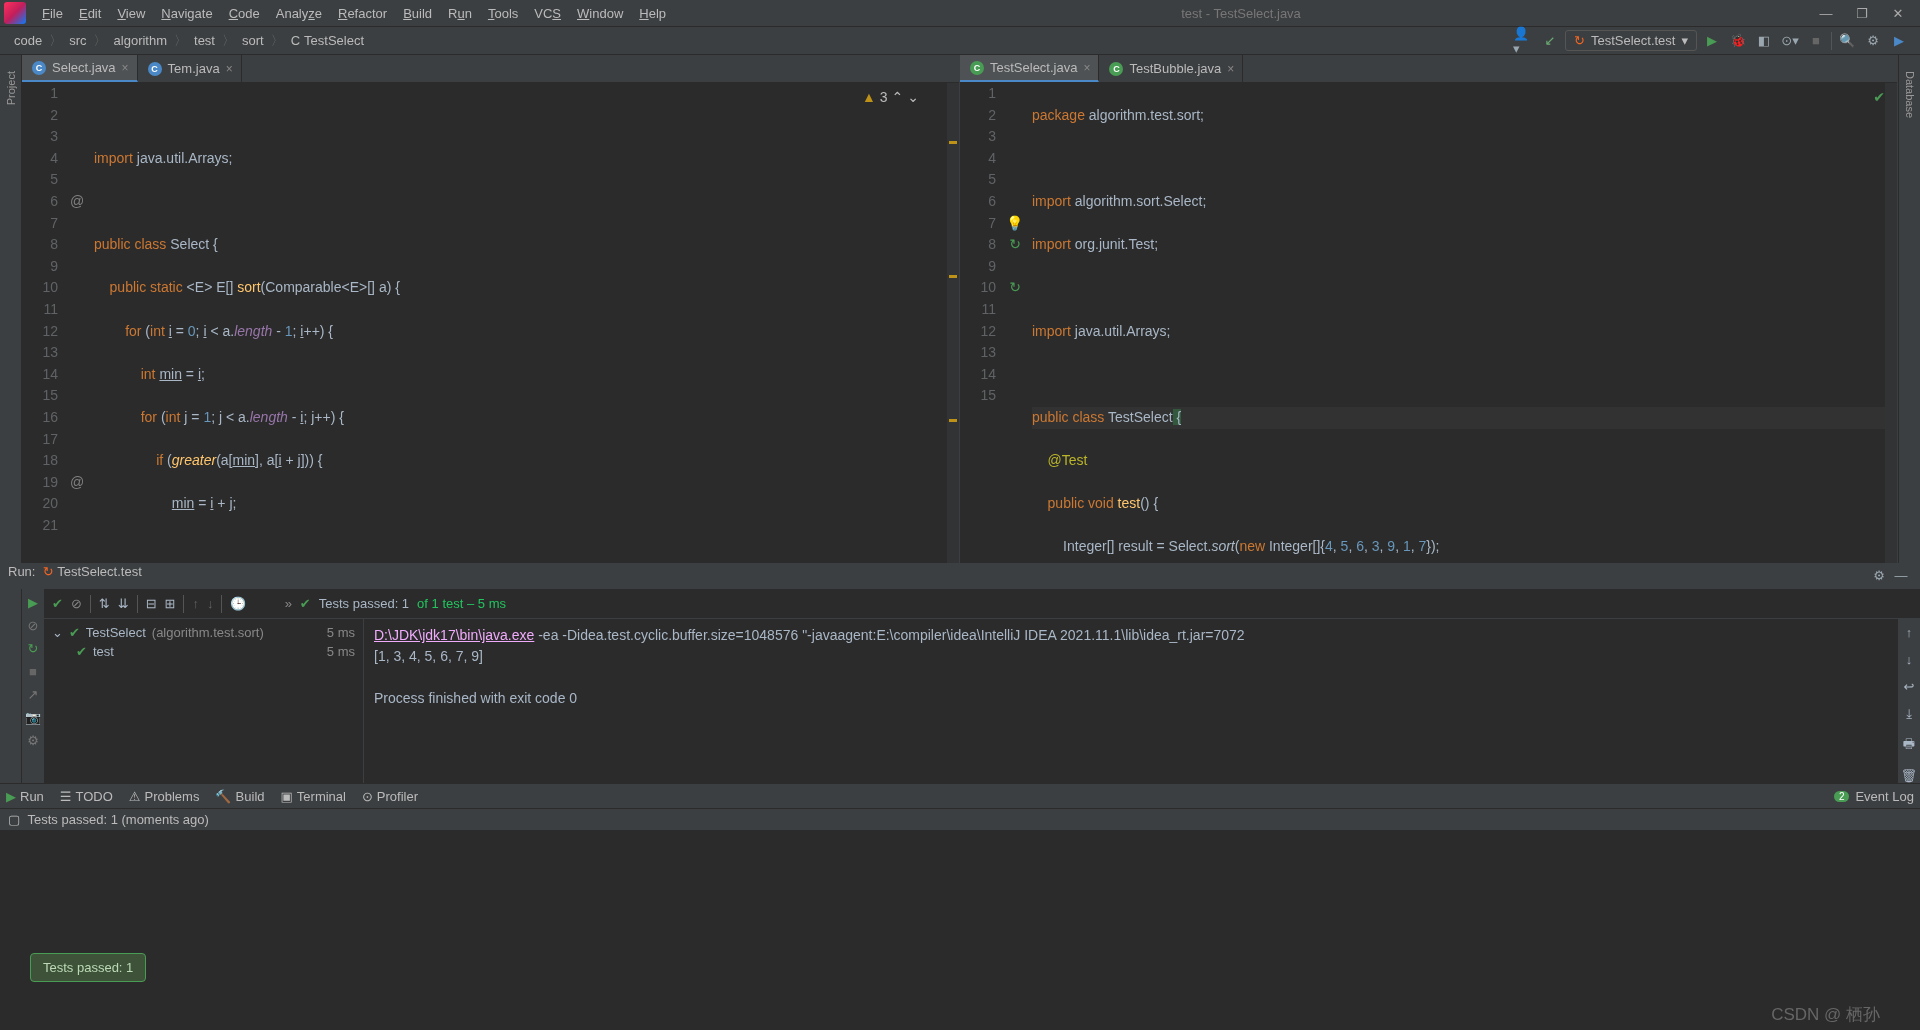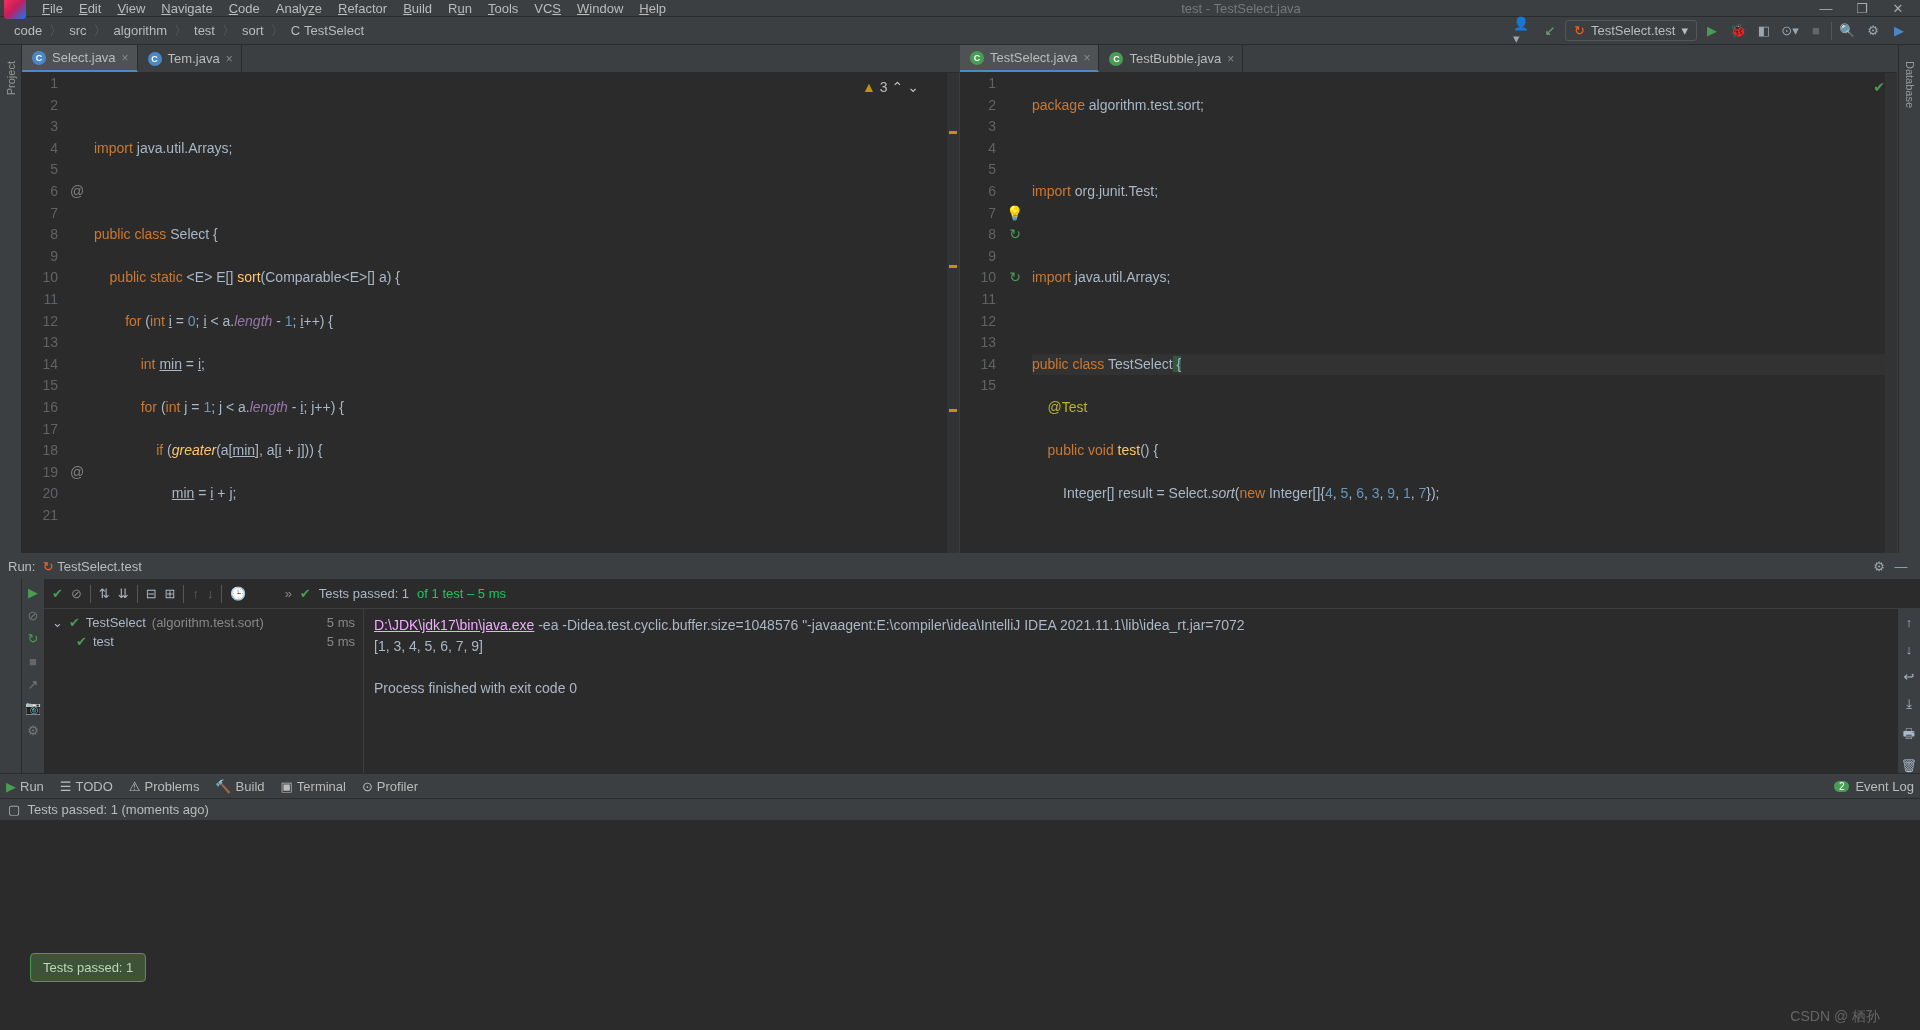--- a/index.html
+++ b/index.html
@@ -1,17 +1,17 @@
 <!DOCTYPE html>
 <html><head>
 <meta charset="utf-8">
 <style>
 * { margin:0; padding:0; box-sizing:border-box; font-family:"Segoe UI",Arial,sans-serif; }
 body { background:#2b2b2b; color:#a9b7c6; width:1920px; height:1030px; overflow:hidden; font-size:13px; position:relative; }
-.titlebar { height:17px; background:#3c3f41; display:flex; align-items:center; padding:0 4px; color:#bbb; border-bottom:1px solid #2b2b2b; }
+.titlebar { height:27px; background:#3c3f41; display:flex; align-items:center; padding:0 4px; color:#bbb; border-bottom:1px solid #2b2b2b; }
 .titlebar .logo { width:22px; height:22px; background:linear-gradient(135deg,#fe315d,#c21e5b 50%,#087cfa); border-radius:3px; margin-right:8px; }
 .titlebar .menu-item { padding:0 8px; cursor:pointer; }
 .titlebar .menu-item u { text-decoration:underline; }
 .titlebar .spacer { flex:1; text-align:center; color:#777; }
 .titlebar .win-btn { width:36px; height:27px; display:flex; align-items:center; justify-content:center; color:#aaa; }
 .navbar { height:28px; background:#3c3f41; display:flex; align-items:center; padding:0 10px; border-bottom:1px solid #2b2b2b; }
 .crumb { color:#bbb; padding:0 4px; }
 .chev { color:#666; padding:0 3px; }
 .nav-right { margin-left:auto; display:flex; align-items:center; gap:4px; }
 .run-config { background:#3c3f41; border:1px solid #555; border-radius:3px; padding:2px 8px; display:flex; align-items:center; gap:6px; color:#bbb; }
@@ -44,21 +44,21 @@
 .type { color:#a9b7c6; }
 .anno { color:#bbb529; }
 .hl { background:#32593d; }
 .markers { width:12px; background:#313335; position:relative; }
 .mark { position:absolute; right:2px; width:8px; height:3px; }
 .warn-badge { position:absolute; top:4px; right:40px; display:flex; gap:4px; align-items:center; color:#bbb; }
 .warn-tri { color:#be9117; }
 .check { color:#499c54; position:absolute; top:4px; right:12px; }
 .caret-bg { background:#323232; }
 .run-panel { height:220px; background:#2b2b2b; border-top:1px solid #3c3f41; display:flex; flex-direction:column; }
-.run-hdr { height:27px; background:#3c3f41; display:flex; align-items:center; padding:0 8px; color:#bbb; }
+.run-hdr { height:27px; background:#3c3f41; display:flex; align-items:flex-start; padding:0 8px; color:#bbb; }
 .run-hdr .spacer2 { flex:1; }
 .run-body { flex:1; display:flex; }
 .run-left { width:22px; background:#3c3f41; display:flex; flex-direction:column; align-items:center; gap:8px; padding-top:6px; }
 .run-toolbar2 { height:30px; display:flex; align-items:center; gap:8px; padding:0 8px; border-bottom:1px solid #3c3f41; }
 .sep { width:1px; height:18px; background:#555; }
 .run-cols { flex:1; display:flex; flex-direction:column; }
 .run-tree-out { flex:1; display:flex; }
 .tree { width:320px; border-right:1px solid #3c3f41; font-size:13px; padding:4px; }
 .tree-row { display:flex; align-items:center; gap:6px; padding:2px 4px; }
 .tree-row .time { margin-left:auto; color:#888; }
@@ -68,21 +68,21 @@
 .output-side { width:22px; background:#3c3f41; display:flex; flex-direction:column; align-items:center; gap:12px; padding-top:6px; }
 .left-strip { width:22px; background:#3c3f41; border-right:1px solid #2b2b2b; }
 .footer-tabs { height:25px; background:#3c3f41; display:flex; align-items:center; padding:0 6px; gap:16px; border-top:1px solid #2b2b2b; color:#bbb; }
 .footer-tabs .ft { display:flex; align-items:center; gap:4px; }
 .footer-tabs .right { margin-left:auto; display:flex; align-items:center; gap:6px; }
 .badge { background:#499c54; color:#fff; border-radius:8px; padding:0 5px; font-size:10px; }
 .status { height:22px; background:#3c3f41; display:flex; align-items:center; padding:0 8px; color:#bbb; border-top:1px solid #2b2b2b; }
 .balloon { position:absolute; left:30px; bottom:48px; background:#3d5239; border:1px solid #499c54; border-radius:4px; padding:6px 12px; color:#bcd9b5; }
 .green-ch { color:#499c54; }
 .recycle { color:#499c54; }
-.watermark { position:absolute; bottom:4px; right:40px; color:#666; font-size:14px; }
+.watermark { position:absolute; bottom:4px; right:40px; color:#666; font-size:17px; }
 </style>
 </head>
 <body>
 
 <div class="titlebar">
   <div class="logo"></div>
   <div class="menu-item"><u>F</u>ile</div>
   <div class="menu-item"><u>E</u>dit</div>
   <div class="menu-item"><u>V</u>iew</div>
   <div class="menu-item"><u>N</u>avigate</div>
@@ -279,20 +279,21 @@
             <div class="a recycle">↻</div>
             <div class="a"></div>
             <div class="a"></div>
             <div class="a"></div>
             <div class="a"></div>
             <div class="a"></div>
         </div>
         <div class="code">
 <div class="line"><span class="kw">package</span> algorithm.test.sort;</div>
 <div class="line"></div>
+<div class="line"><span class="kw">import</span> algorithm.sort.Select;</div>
 <div class="line"><span class="kw">import</span> org.junit.Test;</div>
 <div class="line"></div>
 <div class="line"><span class="kw">import</span> java.util.Arrays;</div>
 <div class="line"></div>
 <div class="line caret-bg"><span class="kw">public class</span> TestSelect<span class="hl"> {</span></div>
 <div class="line">    <span class="anno">@Test</span></div>
 <div class="line">    <span class="kw">public void</span> <span class="fn">test</span>() {</div>
 <div class="line">        Integer[] result = Select.<span style="font-style:italic">sort</span>(<span class="kw">new</span> Integer[]{<span class="num">4</span>, <span class="num">5</span>, <span class="num">6</span>, <span class="num">3</span>, <span class="num">9</span>, <span class="num">1</span>, <span class="num">7</span>});</div>
 
 

